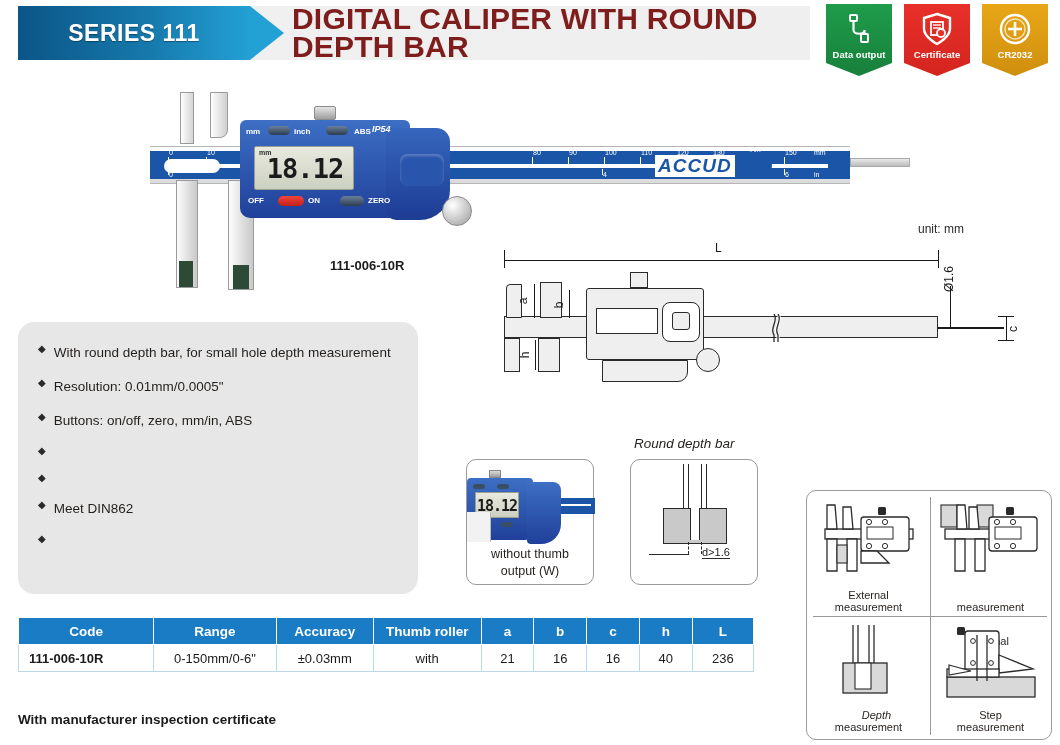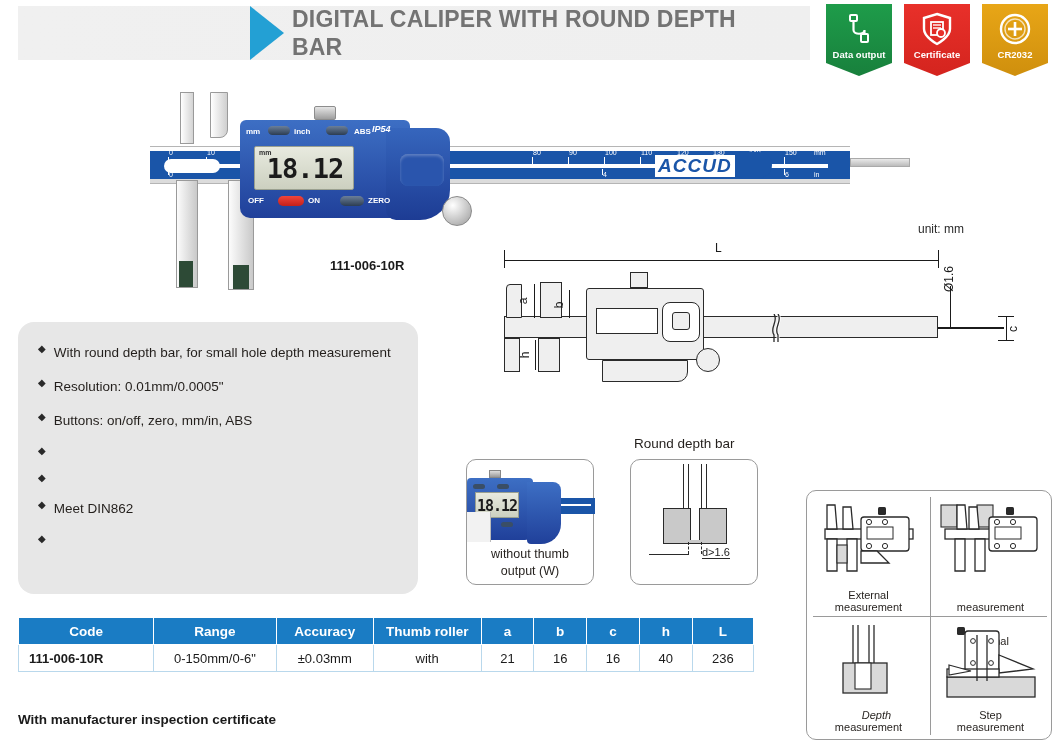--- a/index.html
+++ b/index.html
@@ -30,21 +30,21 @@
   }
   .series-arrow {
     position: absolute; left: 250px; top: 6px;
     width: 0; height: 0;
     border-top: 27px solid transparent;
     border-bottom: 27px solid transparent;
     border-left: 34px solid #23a0d4;
   }
   .prod-title {
     position: absolute; left: 292px; top: 5px; width: 470px;
-    font-size: 23px; font-weight: bold; color: #737373;
+    font-size: 30px; font-weight: bold; color: #7f1d1d;
     line-height: 28px; letter-spacing: 0.2px;
   }
 
   
   .badges { position: absolute; right: 12px; top: 4px; display: flex; gap: 12px; }
   .badge {
     width: 66px; height: 72px; position: relative;
     display: flex; flex-direction: column; align-items: center;
     padding-top: 7px;
   }
@@ -162,20 +162,23 @@
   .tbl tr.r1 td { background:#ffffff; }
   .tbl tr.r2 td { background:#cfe6f6; }
   .tbl td.code { font-weight:bold; text-align:left; padding-left:10px; }
   .footnote { position:absolute; left:18px; top:712px; font-size:13.5px; font-weight:bold; color:#1b1b1b; }
 </style>
 </head>
 <body>
 
 <div class="header">
   <div class="header-band"></div>
+  <div class="series-tag">
+    <span>SERIES 111</span>
+  </div>
   <div class="series-arrow"></div>
   <div class="prod-title">DIGITAL CALIPER WITH ROUND DEPTH BAR</div>
 
   <div class="badges">
     <div class="badge badge-green">
       <div class="ribbon"></div>
       <div class="badge-ico">
         <svg width="34" height="34" viewBox="0 0 34 34">
           <rect x="8" y="3" width="7" height="6" rx="1" fill="none" stroke="#fff" stroke-width="2"></rect>
           <rect x="19" y="22" width="7" height="8" rx="1" fill="none" stroke="#fff" stroke-width="2"></rect>
@@ -386,21 +389,21 @@
   <div style="position:absolute; left:22px; top:10px; width:12px; height:8px; background:linear-gradient(to bottom,#ddd,#999); border:1px solid #888;"></div>
   <div style="position:absolute; left:6px; top:62px; width:14px; height:5px; border-radius:3px; background:#d42a22;"></div>
   <div style="position:absolute; left:34px; top:62px; width:12px; height:5px; border-radius:3px; background:#3a4e66;"></div>
   <div style="position:absolute; left:6px; top:24px; width:12px; height:5px; border-radius:3px; background:#3a4e66;"></div>
   <div style="position:absolute; left:30px; top:24px; width:12px; height:5px; border-radius:3px; background:#3a4e66;"></div>
   <div style="position:absolute; left:0px; top:52px; width:24px; height:30px; background:#f2f2f2; border-right:1px solid #bbb;"></div>
   <span class="cap-txt" style="top:86px;">without thumb</span>
   <span class="cap-txt" style="top:103px;">output  (W)</span>
 </div>
 
-<span class="panel-title" style="left:634px; top:436px;">Round depth bar</span>
+<span class="panel-title" style="left:634px; top:436px;font-style:italic;">Round depth bar</span>
 <div class="panel" style="left:630px; top:459px; width:128px; height:126px;text-align:center;">
 
   <div style="position:absolute; left:52px; top:4px; width:6px; height:76px; background:#fff; border-left:1.2px solid #2a2a2a; border-right:1.2px solid #2a2a2a;"></div>
   <div style="position:absolute; left:70px; top:4px; width:6px; height:76px; background:#fff; border-left:1.2px solid #2a2a2a; border-right:1.2px solid #2a2a2a;"></div>
 
   <div style="position:absolute; left:32px; top:48px; width:64px; height:36px; background:#c9c9c9; border:1.2px solid #2a2a2a;"></div>
   <div style="position:absolute; left:59px; top:48px; width:10px; height:32px; background:#fff; border-left:1.2px solid #2a2a2a; border-right:1.2px solid #2a2a2a;"></div>
 
   <div style="position:absolute; left:57px; top:82px; width:1px; height:12px; border-left:1px dashed #2a2a2a;"></div>
   <div style="position:absolute; left:70px; top:82px; width:1px; height:12px; border-left:1px dashed #2a2a2a;"></div>

